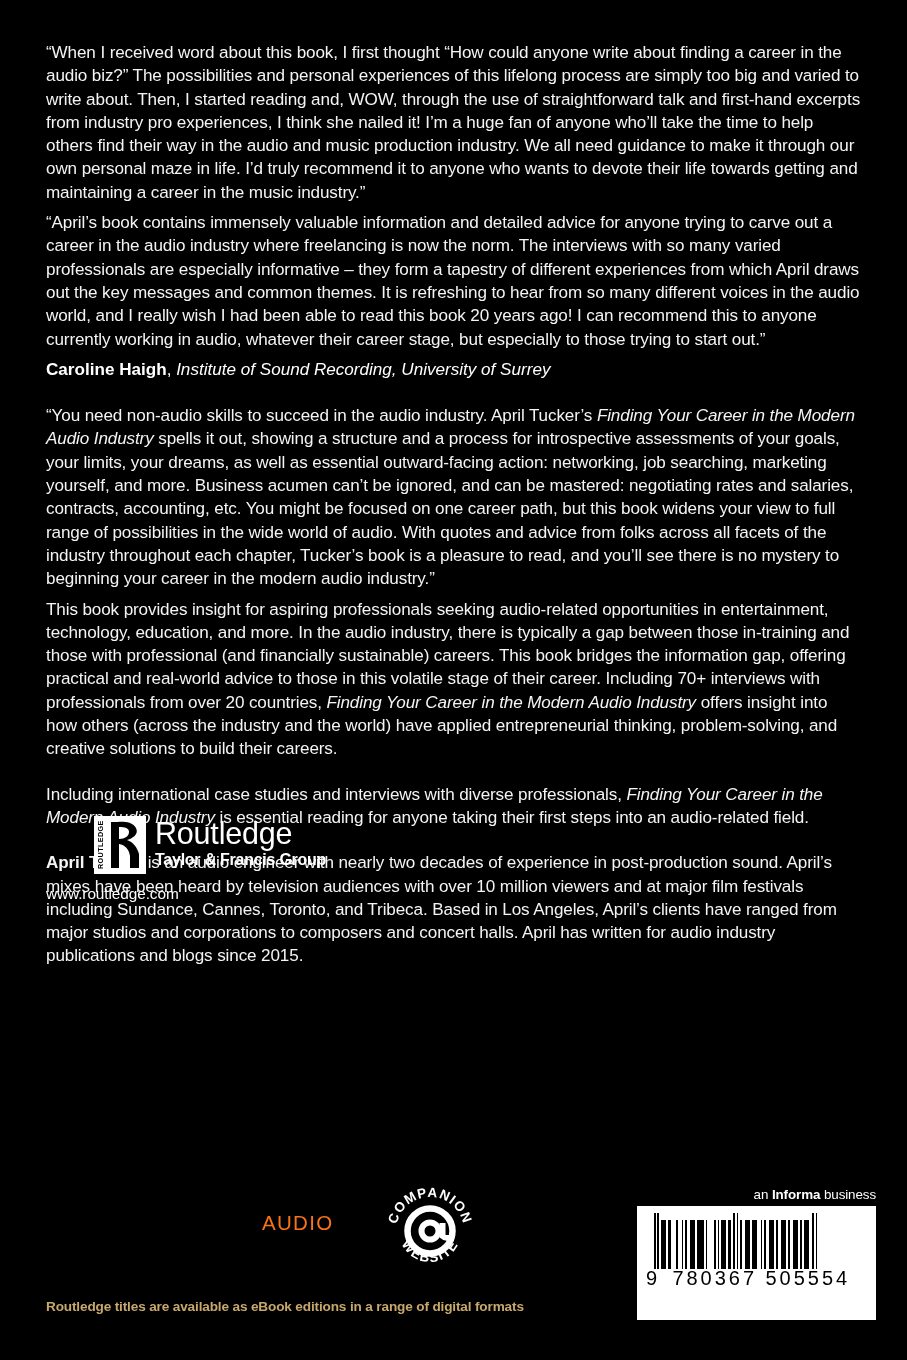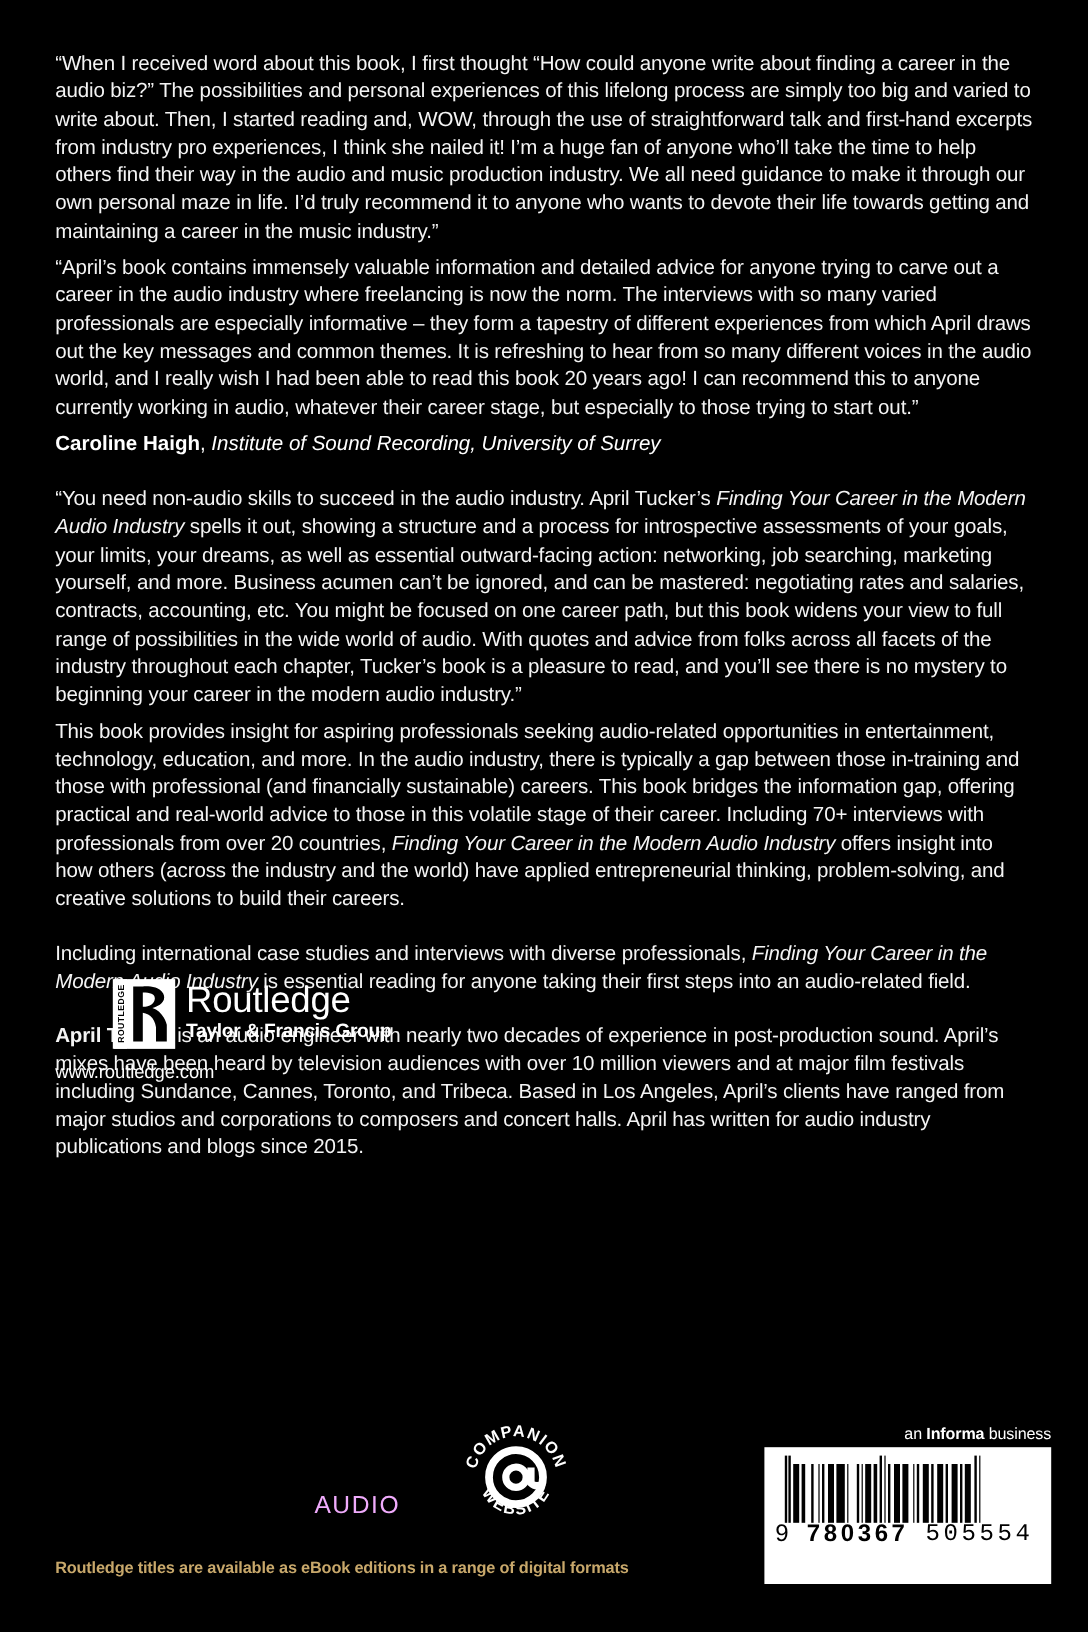--- a/index.html
+++ b/index.html
@@ -135,23 +135,22 @@
     color: #ffffff;
   }
 
   
   .audio-word {
     position: absolute;
     left: 262px;
     top: 1211px;
     font-size: 20.5px;
     letter-spacing: 1.3px;
-    color: #f0abfc;
+    color: #f97316;
     font-weight: 300;
-    margin-top: 32px;
   }
 
   
   .companion {
     position: absolute;
     left: 382px;
     top: 1183px;
     width: 96px;
     height: 96px;
   }
@@ -219,22 +218,22 @@
   }
   .ean-digits {
     color: #000000;
     font-size: 20px;
     line-height: 21px;
     letter-spacing: 0.5px;
     display: flex;
     margin-top: -1px;
   }
   .ean-digits .d-lead { width: 18px; text-align: left; }
-  .ean-digits .d-left { flex: 1; text-align: center; letter-spacing: 3px; font-weight: bold; }
-  .ean-digits .d-right { flex: 1; text-align: center; letter-spacing: 3px; font-family: Liberation Mono, monospace; }
+  .ean-digits .d-left { flex: 1; text-align: center; letter-spacing: 3px; }
+  .ean-digits .d-right { flex: 1; letter-spacing: 3px; }
 </style>
 </head>
 <body>
 
 <div class="cover">
 
   <p class="blurb">“When I received word about this book, I first thought “How could anyone write about finding a career in the audio biz?” The possibilities and personal experiences of this lifelong process are simply too big and varied to write about. Then, I started reading and, WOW, through the use of straightforward talk and first-hand excerpts from industry pro experiences, I think she nailed it! I’m a huge fan of anyone who’ll take the time to help others find their way in the audio and music production industry. We all need guidance to make it through our own personal maze in life. I’d truly recommend it to anyone who wants to devote their life towards getting and maintaining a career in the music industry.”</p>
 
   <p class="blurb">“April’s book contains immensely valuable information and detailed advice for anyone trying to carve out a career in the audio industry where freelancing is now the norm. The interviews with so many varied professionals are especially informative – they form a tapestry of different experiences from which April draws out the key messages and common themes. It is refreshing to hear from so many different voices in the audio world, and I really wish I had been able to read this book 20 years ago! I can recommend this to anyone currently working in audio, whatever their career stage, but especially to those trying to start out.”</p>
   <p class="attrib"><span class="name">Caroline Haigh</span><span>, </span><span class="role">Institute of Sound Recording, University of Surrey</span></p>

